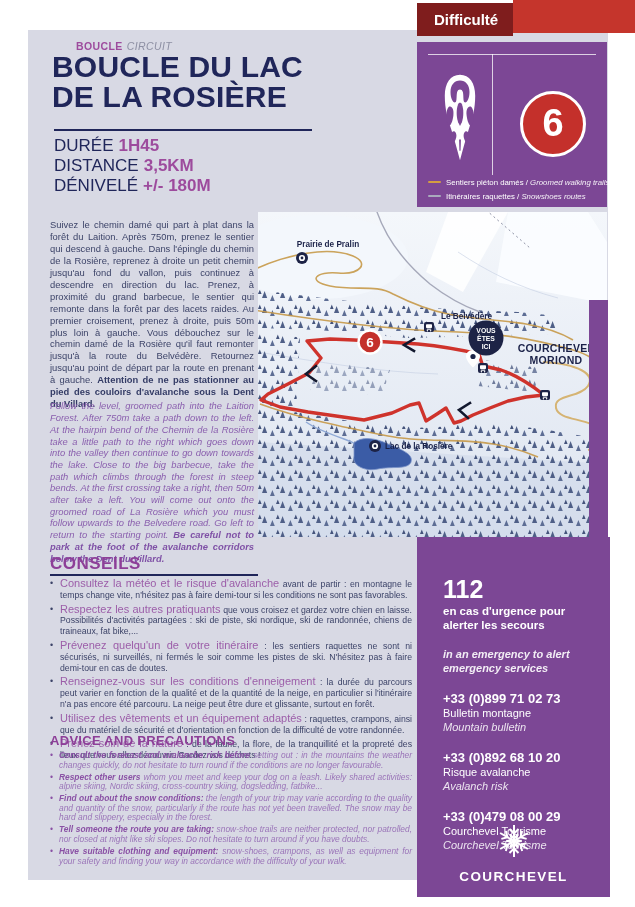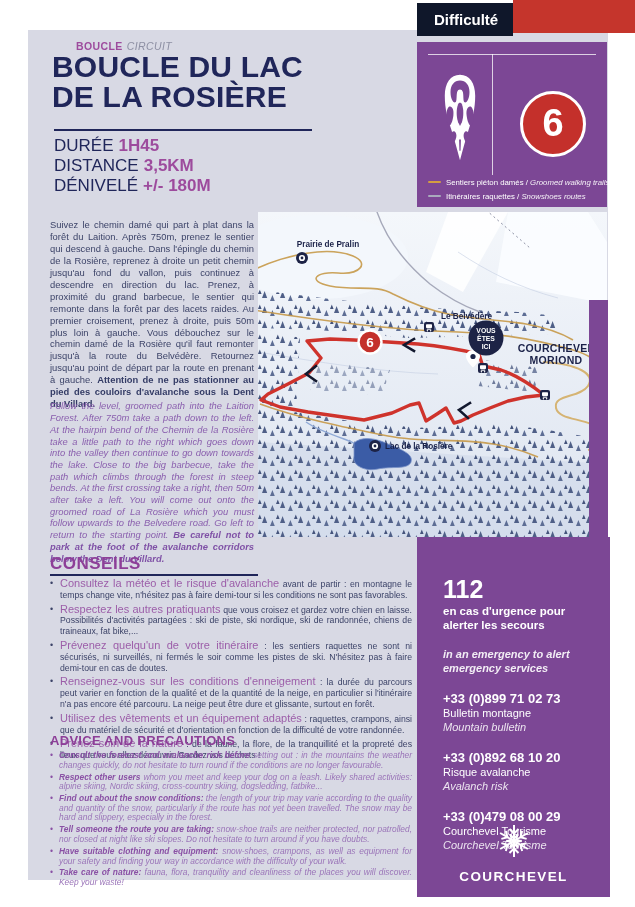--- a/index.html
+++ b/index.html
@@ -37,21 +37,21 @@
   ul.tips .lead{font-size:11px;color:#9c5ea9;}
   .advice-title{left:50px;top:733px;font-size:13px;font-weight:bold;
                 color:#8d3f98;letter-spacing:.3px;}
   ul.advice{left:50px;top:751px;width:362px;margin:0;padding:0;list-style:none;font-style:italic;}
   ul.advice li{position:relative;padding-left:9px;margin-bottom:2.4px;line-height:9.6px;
                font-size:8.4px;color:#9a74b8;text-align:justify;}
   ul.advice li::before{content:"•";position:absolute;left:0;top:0;color:#8a51a5;}
   ul.advice .lead{font-weight:bold;color:#8a51a5;}
 
   
-  .diff-bar{left:417px;top:3px;width:96px;height:33px;background:#0f172a;color:#fff;
+  .diff-bar{left:417px;top:3px;width:96px;height:33px;background:#7f1d1d;color:#fff;
             font-size:15px;font-weight:bold;line-height:33px;padding-left:17px;box-sizing:border-box;}
   .red-block{left:513px;top:0;width:122px;height:33px;background:#c5352c;}
   .diff-box{left:417px;top:42px;width:190px;height:165px;background:#7c4795;}
   .diff-hrule{left:11px;top:12px;width:168px;height:1px;background:rgba(255,255,255,.75);}
   .diff-vrule{left:75px;top:12px;width:1px;height:121px;background:rgba(255,255,255,.75);}
   .snowshoe{left:24px;top:30px;}
   .level-circle{left:103px;top:49px;width:60px;height:60px;border:3px solid #fff;border-radius:50%;
                 background:#c4302b;color:#fff;font-size:38px;font-weight:bold;text-align:center;
                 line-height:58px;box-sizing:content-box;}
   .legend-row{left:11px;height:12px;font-size:7.8px;color:#fff;white-space:nowrap;}
@@ -112,21 +112,20 @@
     <li><span class="lead">Utilisez des vêtements et un équipement adaptés</span> <span>: raquettes, crampons, ainsi que du matériel de sécurité et d'orientation en fonction de la difficulté de votre randonnée.</span></li>
     <li><span class="lead">Prenez soin de la nature</span> <span>: de la faune, la flore, de la tranquillité et la propreté des lieux que vous allez découvrir. Gardez vos déchets !</span></li>
   </ul>
   <div class="abs advice-title">ADVICE AND PRECAUTIONS</div>
   <ul class="abs advice">
     <li><span class="lead">Consult the forecast and avalanche risk before</span> <span>setting out : in the mountains the weather changes quickly, do not hesitate to turn round if the conditions are no longer favourable.</span></li>
     <li><span class="lead">Respect other users</span> <span>whom you meet and keep your dog on a leash. Likely shared activities: alpine skiing, Nordic skiing, cross-country skiing, dogsledding, fatbike...</span></li>
     <li><span class="lead">Find out about the snow conditions:</span> <span>the length of your trip may varie according to the quality and quantity of the snow, particularly if the route has not yet been travelled. The snow may be hard and slippery, especially in the forest.</span></li>
     <li><span class="lead">Tell someone the route you are taking:</span> <span>snow-shoe trails are neither protected, nor patrolled, nor closed at night like ski slopes. Do not hesitate to turn around if you have doubts.</span></li>
     <li><span class="lead">Have suitable clothing and equipment:</span> <span>snow-shoes, crampons, as well as equipment for your safety and finding your way in accordance with the difficulty of your walk.</span></li>
-    <li><span class="lead">Take care of nature:</span> <span>fauna, flora, tranquility and cleanliness of the places you will discover. Keep your waste!</span></li>
   </ul>
 
   <div class="abs red-block"></div>
   <div class="abs diff-bar">Difficulté</div>
   <div class="abs diff-box">
     <div class="abs diff-hrule"></div>
     <div class="abs diff-vrule"></div>
     <svg class="abs snowshoe" width="38" height="92" viewBox="0 0 40 95">
       <path d="M20,2 C10,2 4,11 4,24 C4,38 7,48 11,60 C14,70 17,80 20,92 C23,80 26,70 29,60 C33,48 36,38 36,24 C36,11 30,2 20,2 Z" fill="#ffffff"></path>
       <path d="M20,8 C14,8 10,13 10,20 C10,27 13,32 15,31 C17,30 16,24 17,20 C18,16.5 22,16.5 23,20 C24,24 23,30 25,31 C27,32 30,27 30,20 C30,13 26,8 20,8 Z" fill="#7c4795"></path>

